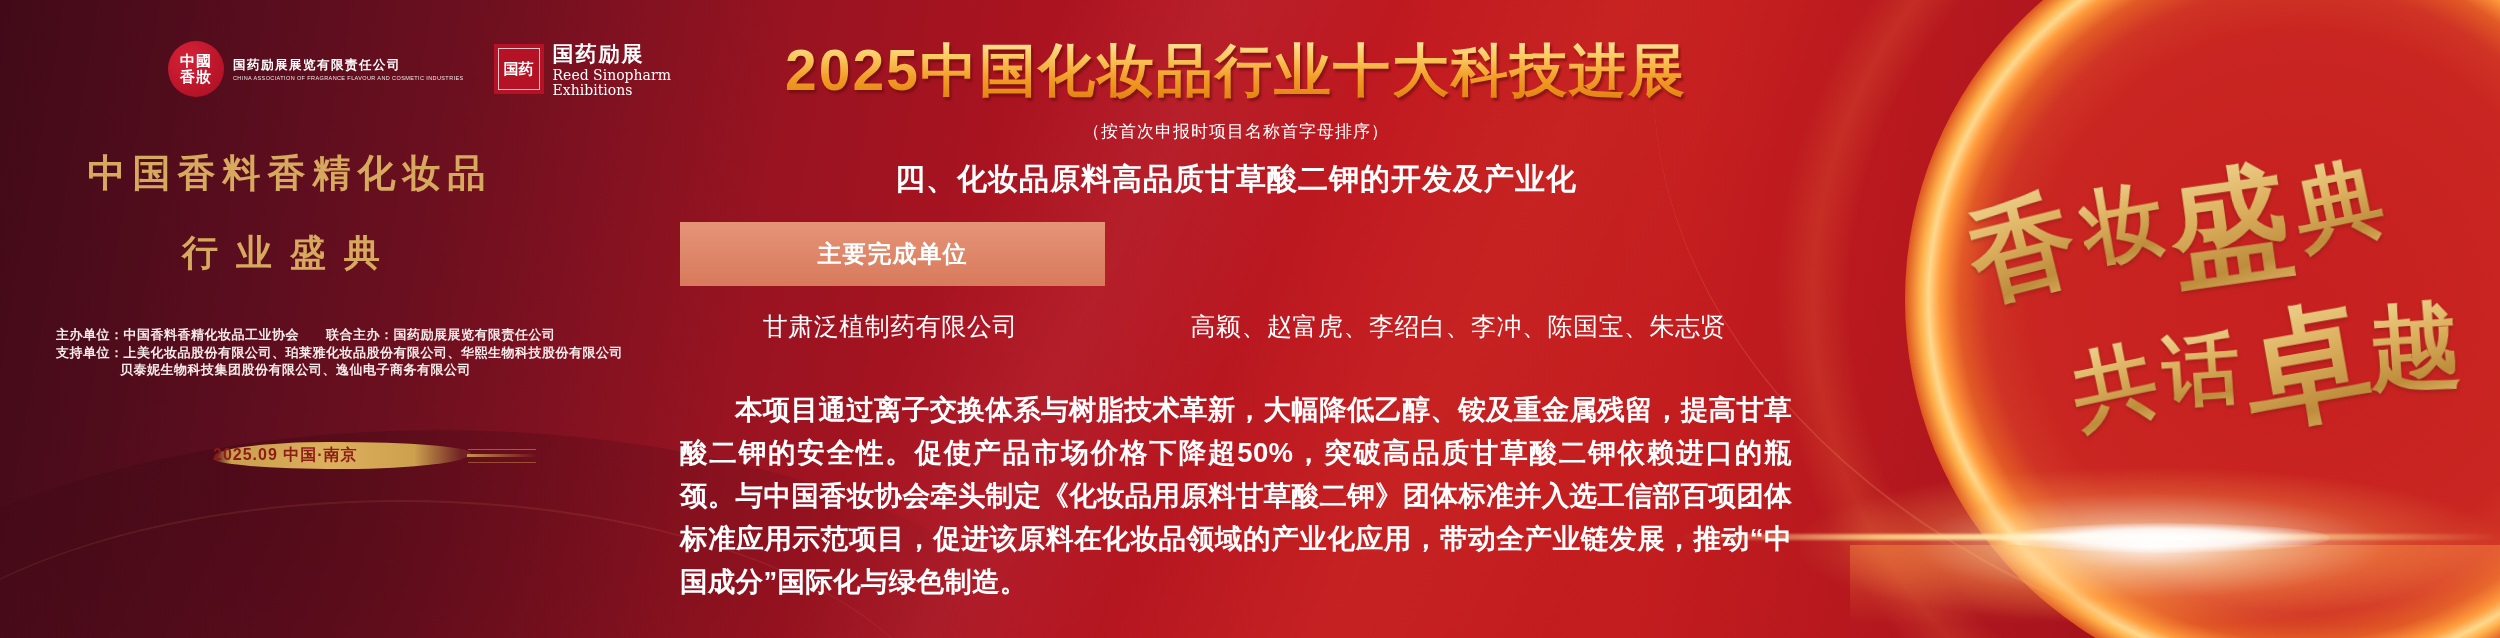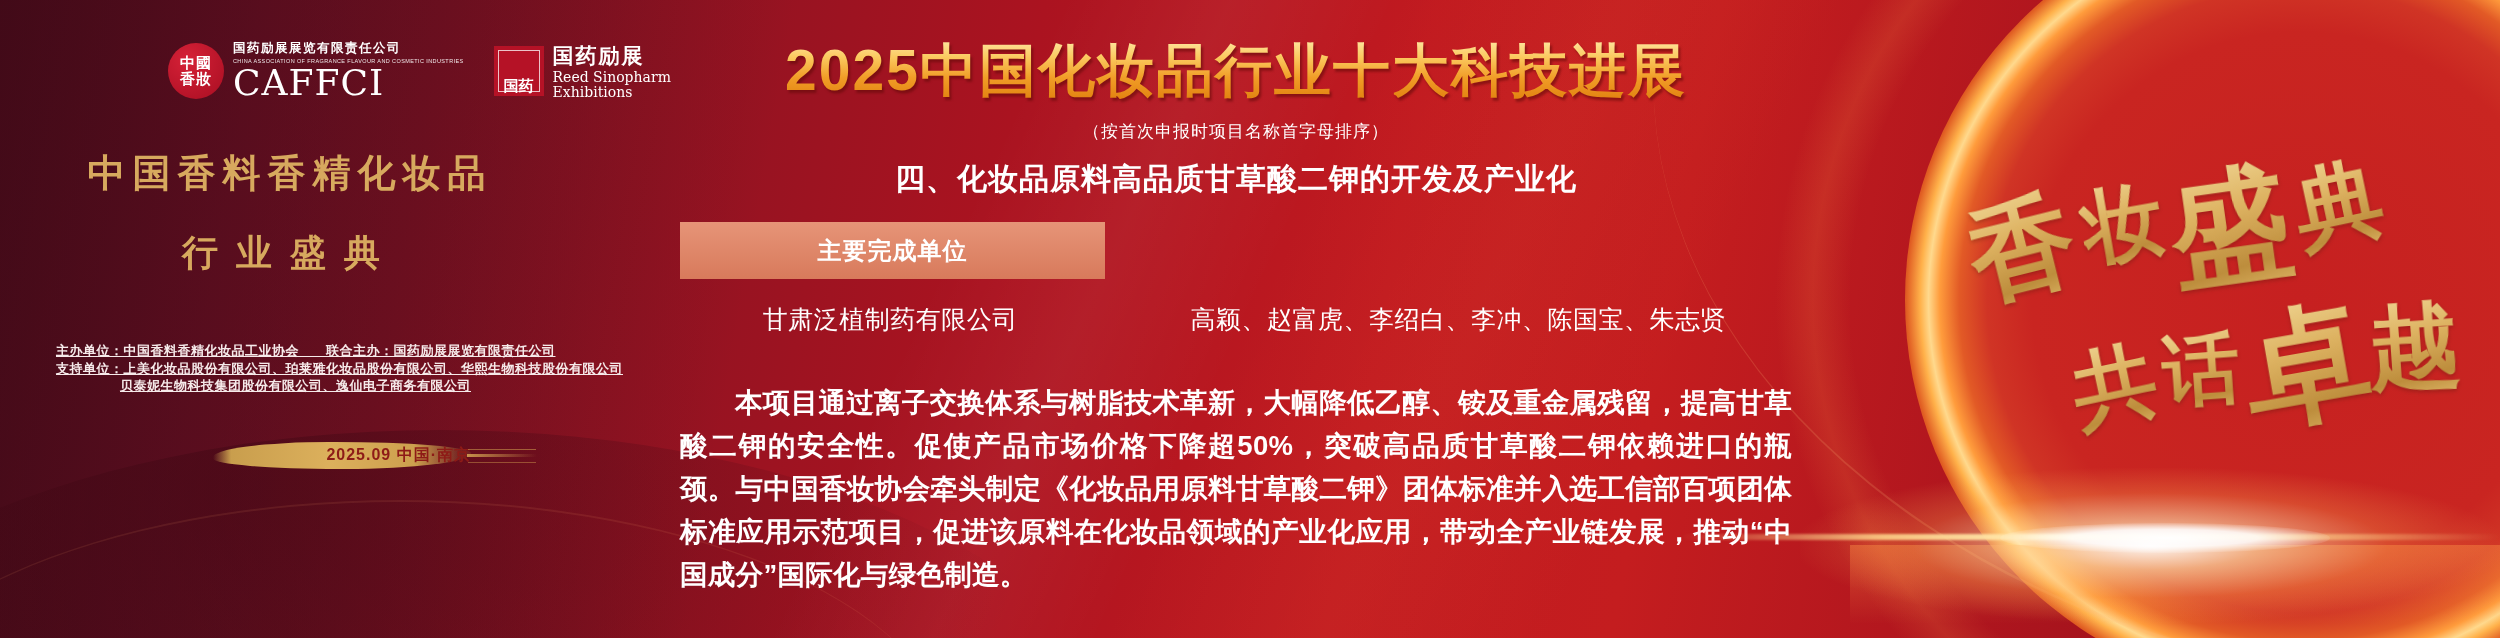--- a/index.html
+++ b/index.html
@@ -31,53 +31,53 @@
     background:radial-gradient(ellipse,#fff 0%,rgba(255,255,255,.85) 40%,rgba(255,255,255,0) 75%);}
   .under-glow{position:absolute;left:1850px;top:545px;width:650px;height:93px;
     background:linear-gradient(180deg,rgba(255,150,70,.40),rgba(200,40,30,0) 85%);}
   
   .logos{position:absolute;left:168px;top:40px;display:flex;align-items:center;gap:30px;}
   .logo{display:flex;align-items:center;gap:9px;}
   .seal-round{width:56px;height:56px;border-radius:50%;background:radial-gradient(circle at 35% 30%,#d62137,#a80e22);
     color:#fff;display:flex;flex-direction:column;align-items:center;justify-content:center;
     font-family:"DejaVu Serif",serif;font-weight:bold;font-size:15px;line-height:16px;letter-spacing:1px;}
   .seal-square{width:50px;height:50px;background:#b51226;border:2px solid #b51226;outline:1px solid rgba(255,255,255,.75);outline-offset:-5px;
-    color:#fff;display:flex;flex-direction:column;align-items:center;justify-content:flex-end;
+    color:#fff;display:flex;flex-direction:column;align-items:center;justify-content:center;
     font-family:"DejaVu Serif",serif;font-weight:bold;font-size:15px;line-height:16px;}
   .caffci-txt{display:flex;flex-direction:column;color:#fff;}
   .caffci-cn{font-size:12.5px;font-weight:bold;letter-spacing:1.5px;}
   .caffci-en{font-size:5.5px;letter-spacing:.4px;opacity:.9;margin-top:1px;}
   .caffci-acr{font-family:"DejaVu Serif",serif;font-size:36px;line-height:36px;letter-spacing:1px;margin-top:1px;}
   .sino-txt{display:flex;flex-direction:column;color:#fff;}
   .sino-cn{font-size:21px;font-weight:bold;letter-spacing:2px;}
   .sino-en1,.sino-en2{font-family:"DejaVu Serif",serif;font-size:14px;line-height:15px;}
   
   .event-title{position:absolute;left:20px;top:148px;width:540px;text-align:center;color:#d7a95e;font-weight:bold;}
   .event-line1{font-size:38px;letter-spacing:7px;}
   .event-line2{font-size:36px;letter-spacing:18px;margin-top:30px;}
-  .orgs{position:absolute;left:56px;top:342px;color:#f6eaea;font-size:13px;line-height:17.5px;font-weight:bold;letter-spacing:.5px;text-decoration:underline;}
+  .orgs{position:absolute;left:56px;top:326px;color:#f6eaea;font-size:13px;line-height:17.5px;font-weight:bold;letter-spacing:.5px;}
   .orgs .indent{padding-left:64px;}
   .date-brush{position:absolute;left:213px;top:442px;width:258px;height:27px;
     border-radius:46% 54% 50% 50% / 58% 42% 60% 40%;
     background:linear-gradient(90deg,rgba(203,156,73,0) 0%,#c99e4d 7%,#dcb05c 45%,#cda04e 78%,rgba(203,156,73,.15) 96%);
-    display:flex;align-items:center;justify-content:flex-end;}
+    display:flex;align-items:center;justify-content:flex-start;}
   .date-brush::after{content:"";position:absolute;right:-66px;top:12px;width:70px;height:3px;
     background:linear-gradient(90deg,rgba(210,160,80,.9),rgba(210,160,80,0));box-shadow:0 -6px 0 -1px rgba(210,160,80,.55),0 7px 0 -1px rgba(210,160,80,.45);}
   .date-text{color:#8e1b17;font-size:16px;font-weight:bold;letter-spacing:1px;}
   
   .center-col{position:absolute;left:680px;top:0;width:1112px;text-align:center;}
   .main-title{margin-top:38px;font-size:57px;font-weight:900;letter-spacing:2px;line-height:64px;
     background:linear-gradient(180deg,#ffe9a8 0%,#fbc95f 30%,#f19d27 62%,#e07f0e 100%);
     -webkit-background-clip:text;background-clip:text;color:transparent;
     filter:drop-shadow(2px 3px 1px rgba(96,10,8,.55));}
   .sub-title{margin-top:18px;font-size:17px;color:#fff;letter-spacing:1px;}
   .section-title{margin-top:16px;font-size:30px;font-weight:bold;color:#fff;letter-spacing:1px;}
   .tbl{margin-top:22px;}
   .tbl-head{display:flex;column-gap:8px;}
-  .th{height:57px;display:flex;align-items:center;justify-content:center;color:#fff;font-size:24px;font-weight:bold;letter-spacing:1px;
+  .th{height:64px;display:flex;align-items:center;justify-content:center;color:#fff;font-size:24px;font-weight:bold;letter-spacing:1px;
     background:linear-gradient(180deg,#e69478 0%,#d87a5b 100%);font-family:Liberation Mono, monospace;}
   .th-unit{width:425px;}
   .th-people{width:675px;}
   .tbl-row{display:flex;column-gap:24px;margin-top:16px;}
   .td{height:48px;display:flex;align-items:center;justify-content:center;color:#fff;font-size:25px;letter-spacing:.5px;}
   .td-unit{width:425px;}
   .td-people{width:675px;text-align:center;}
   .desc{margin-top:38px;text-align:justify;text-indent:2em;color:#fff;font-size:27.5px;line-height:43px;letter-spacing:.3px;font-weight:bold;}
   
   .slogan{position:absolute;white-space:nowrap;}
@@ -115,21 +115,20 @@
 
   <div class="logos">
     <div class="logo">
       <div class="seal-round">
         <span>中國</span>
         <span>香妝</span>
       </div>
       <div class="caffci-txt">
         <span class="caffci-cn">国药励展展览有限责任公司</span>
         <span class="caffci-en">CHINA ASSOCIATION OF FRAGRANCE FLAVOUR AND COSMETIC INDUSTRIES</span>
-        <span class="caffci-acr">CAFFCI</span>
       </div>
     </div>
     <div class="logo">
       <div class="seal-square">
         <span>国药</span>
       </div>
       <div class="sino-txt">
         <span class="sino-cn">国药励展</span>
         <span class="sino-en1">Reed Sinopharm</span>
         <span class="sino-en2">Exhibitions</span>

